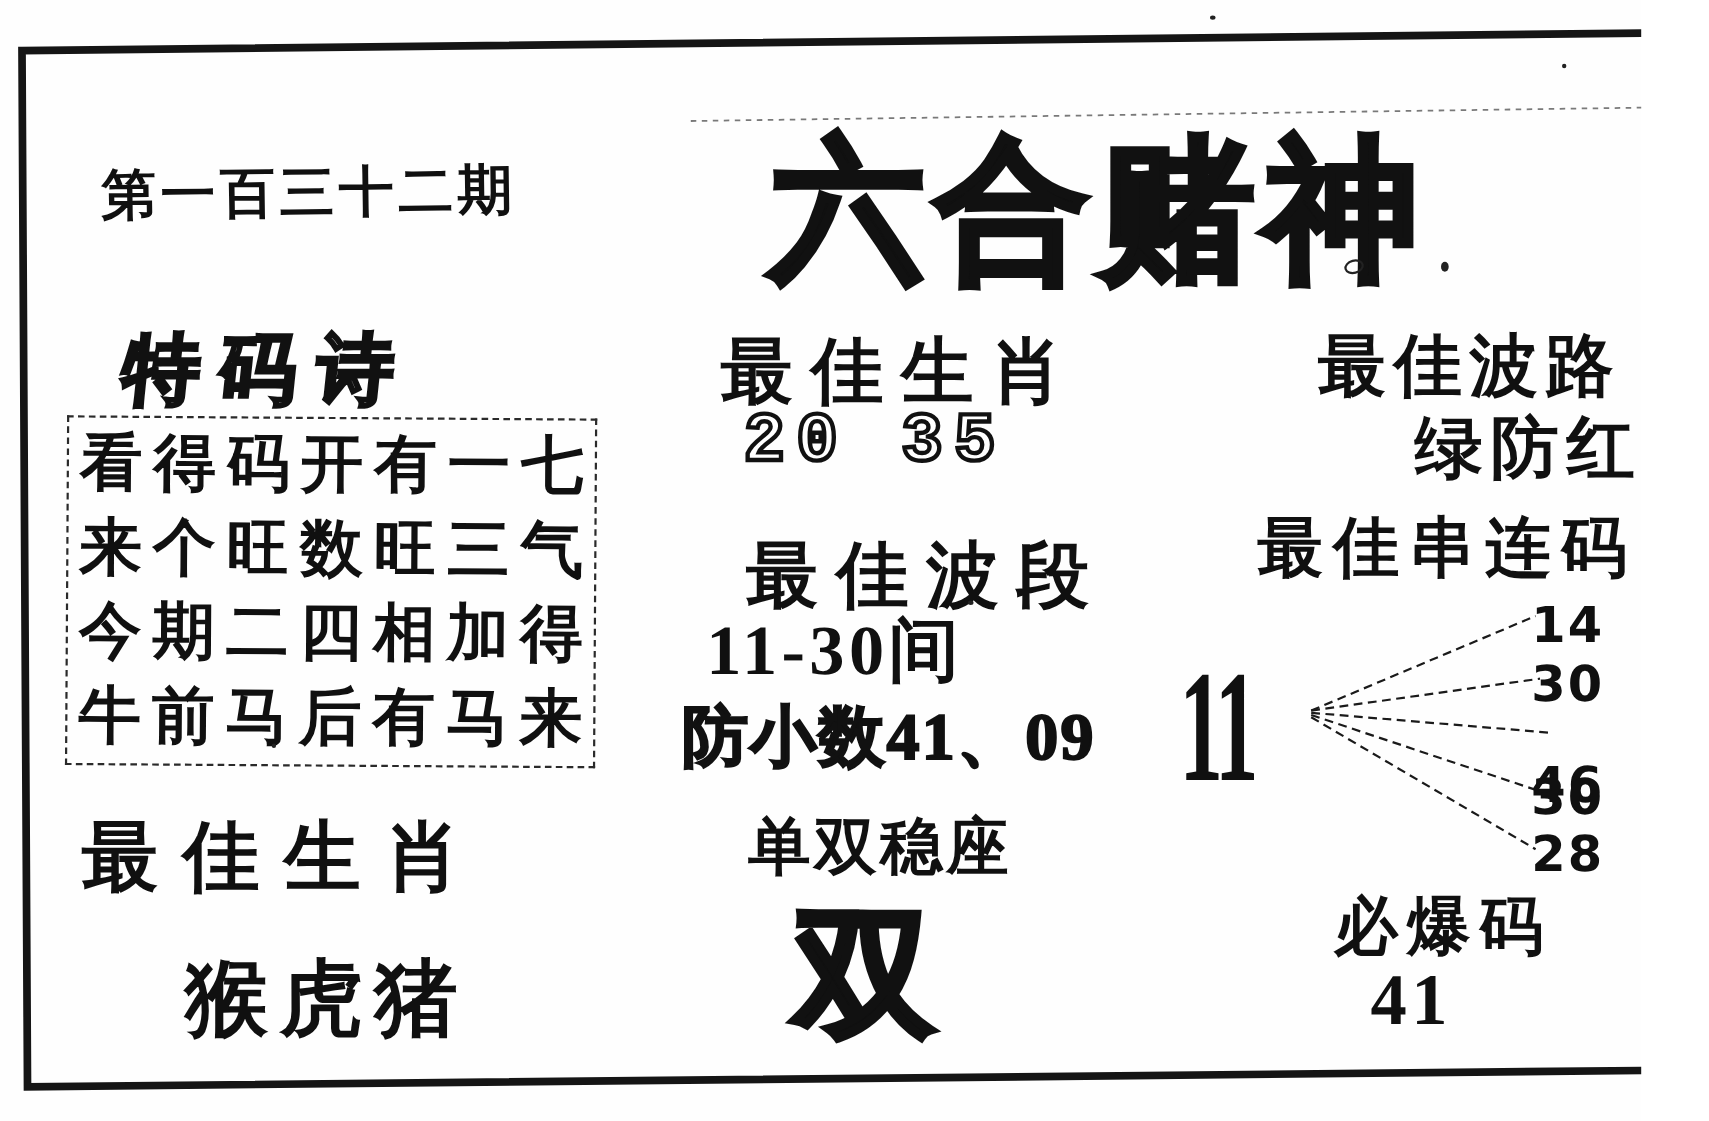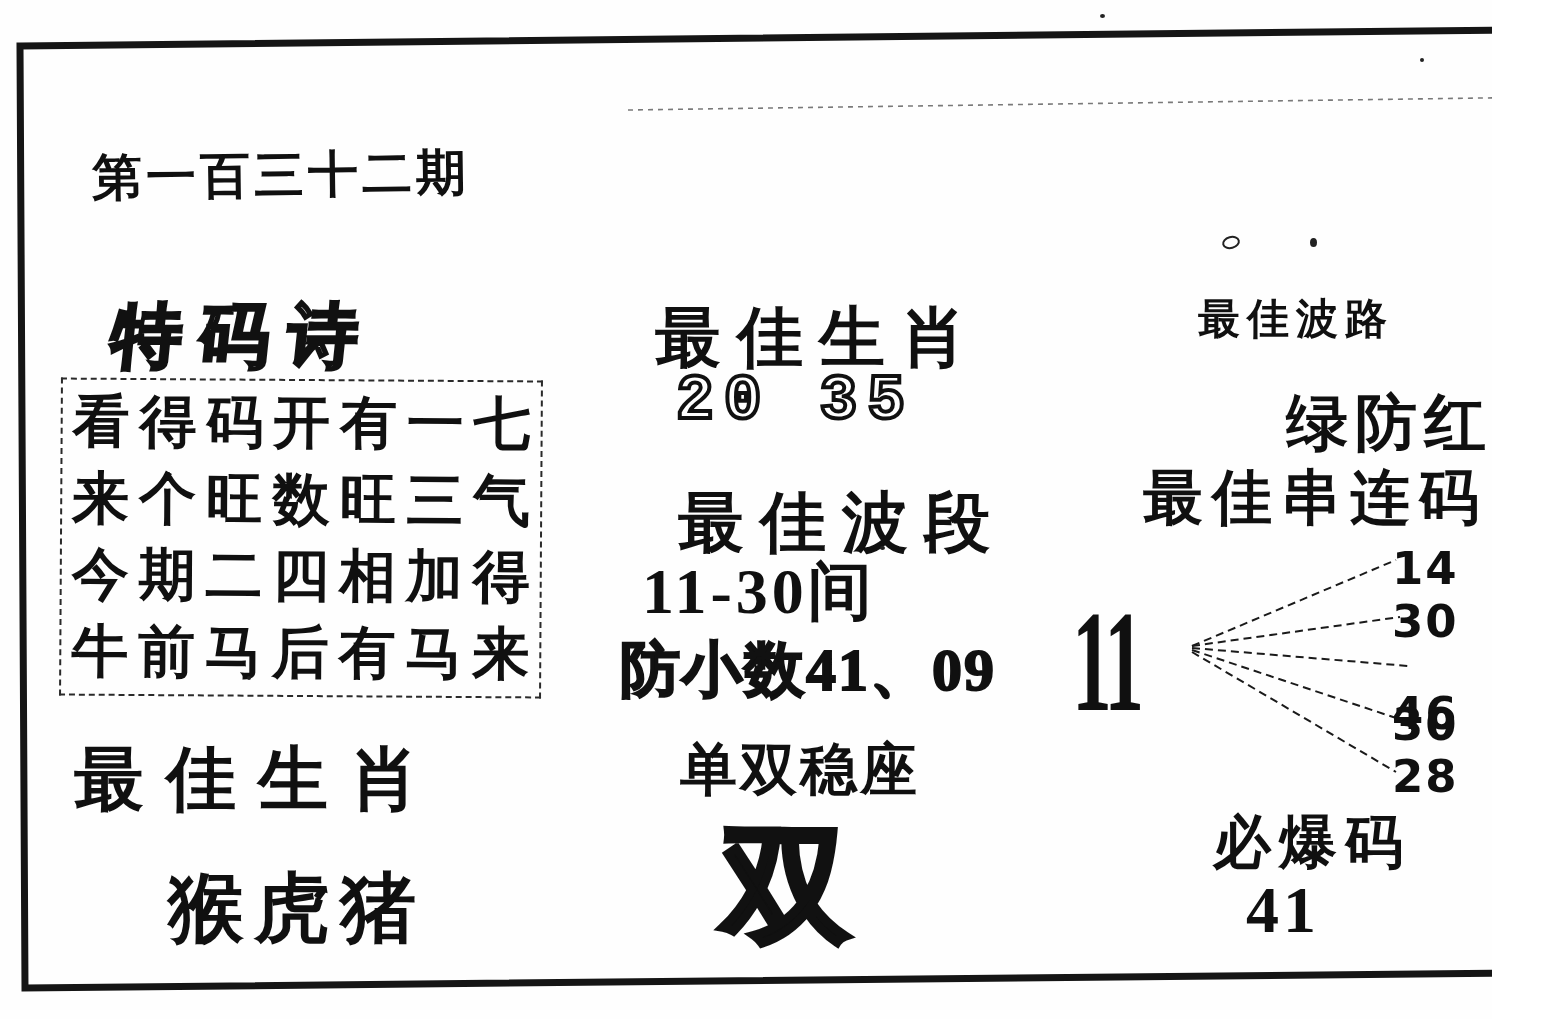--- a/index.html
+++ b/index.html
@@ -34,22 +34,22 @@
   .wave-label{left:678px;top:478px;font-size:66px;font-weight:bold;letter-spacing:16px;}
   .wave-range{left:642px;top:548px;font-size:64px;font-weight:bold;letter-spacing:4px;}
   .guard-note{left:620px;top:630px;font-size:60px;font-weight:bold;-webkit-text-stroke:2px #111;letter-spacing:2px;}
   .oddeven-label{left:680px;top:732px;font-size:57px;font-weight:bold;letter-spacing:3px;text-align:right;}
   .oddeven-value{left:722px;top:800px;font-size:128px;font-weight:bold;-webkit-text-stroke:5px #111;}
   
   .chain-origin{
     left:1072px;top:578px;font-size:102px;font-weight:bold;letter-spacing:-4px;
     transform:scale(0.78,1.42);transform-origin:top left;
   }
-  .route-label{left:1198px;top:291px;font-size:42px;font-weight:bold;letter-spacing:7px;}
-  .route-value{left:1286px;top:381px;font-size:62px;font-weight:bold;letter-spacing:7px;}
+  .route-label{left:1198px;top:291px;font-size:62px;font-weight:bold;letter-spacing:7px;}
+  .route-value{left:1286px;top:365px;font-size:62px;font-weight:bold;letter-spacing:7px;}
   .chain-label{left:1143px;top:458px;font-size:60px;font-weight:bold;letter-spacing:9px;}
   .chain-num{
     left:1392px;width:78px;font-size:45px;font-weight:bold;
     font-family:"DejaVu Sans","Liberation Sans",sans-serif;letter-spacing:2px;
   }
   .cn0{top:542px;}.cn1{top:595px;}.cn2{top:646px;margin-top:41px;}.cn3{top:698px;}.cn4{top:750px;}
   .burst-label{left:1213px;top:804px;font-size:58px;font-weight:bold;letter-spacing:8px;}
   .burst-value{left:1246px;top:872px;font-size:66px;font-weight:bold;letter-spacing:4px;}
   
   .speck{position:absolute;z-index:2;border-radius:50%;}
@@ -67,20 +67,21 @@
     <g stroke="#1a1a1a" stroke-width="2" stroke-dasharray="8 5">
       <line x1="1192" y1="646" x2="1396" y2="560"></line>
       <line x1="1192" y1="646" x2="1400" y2="617"></line>
       <line x1="1192" y1="648" x2="1408" y2="666"></line>
       <line x1="1192" y1="650" x2="1402" y2="720"></line>
       <line x1="1192" y1="652" x2="1396" y2="772"></line>
     </g>
   </svg>
 
   <div class="abs txt issue">第一百三十二期</div>
+  <div class="abs txt" style="left:660px;top:98px;width:680px;text-align:center;font-size:140px;font-weight:bold;letter-spacing:10px;-webkit-text-stroke:5px #111;">六合赌神</div>
 
   <div class="abs txt poem-title">特码诗</div>
 
   <div class="abs poem-box">
     <div class="poem-line">看得码开有一七</div>
     <div class="poem-line">来个旺数旺三气</div>
     <div class="poem-line">今期二四相加得</div>
     <div class="poem-line">牛前马后有马来</div>
   </div>
 

